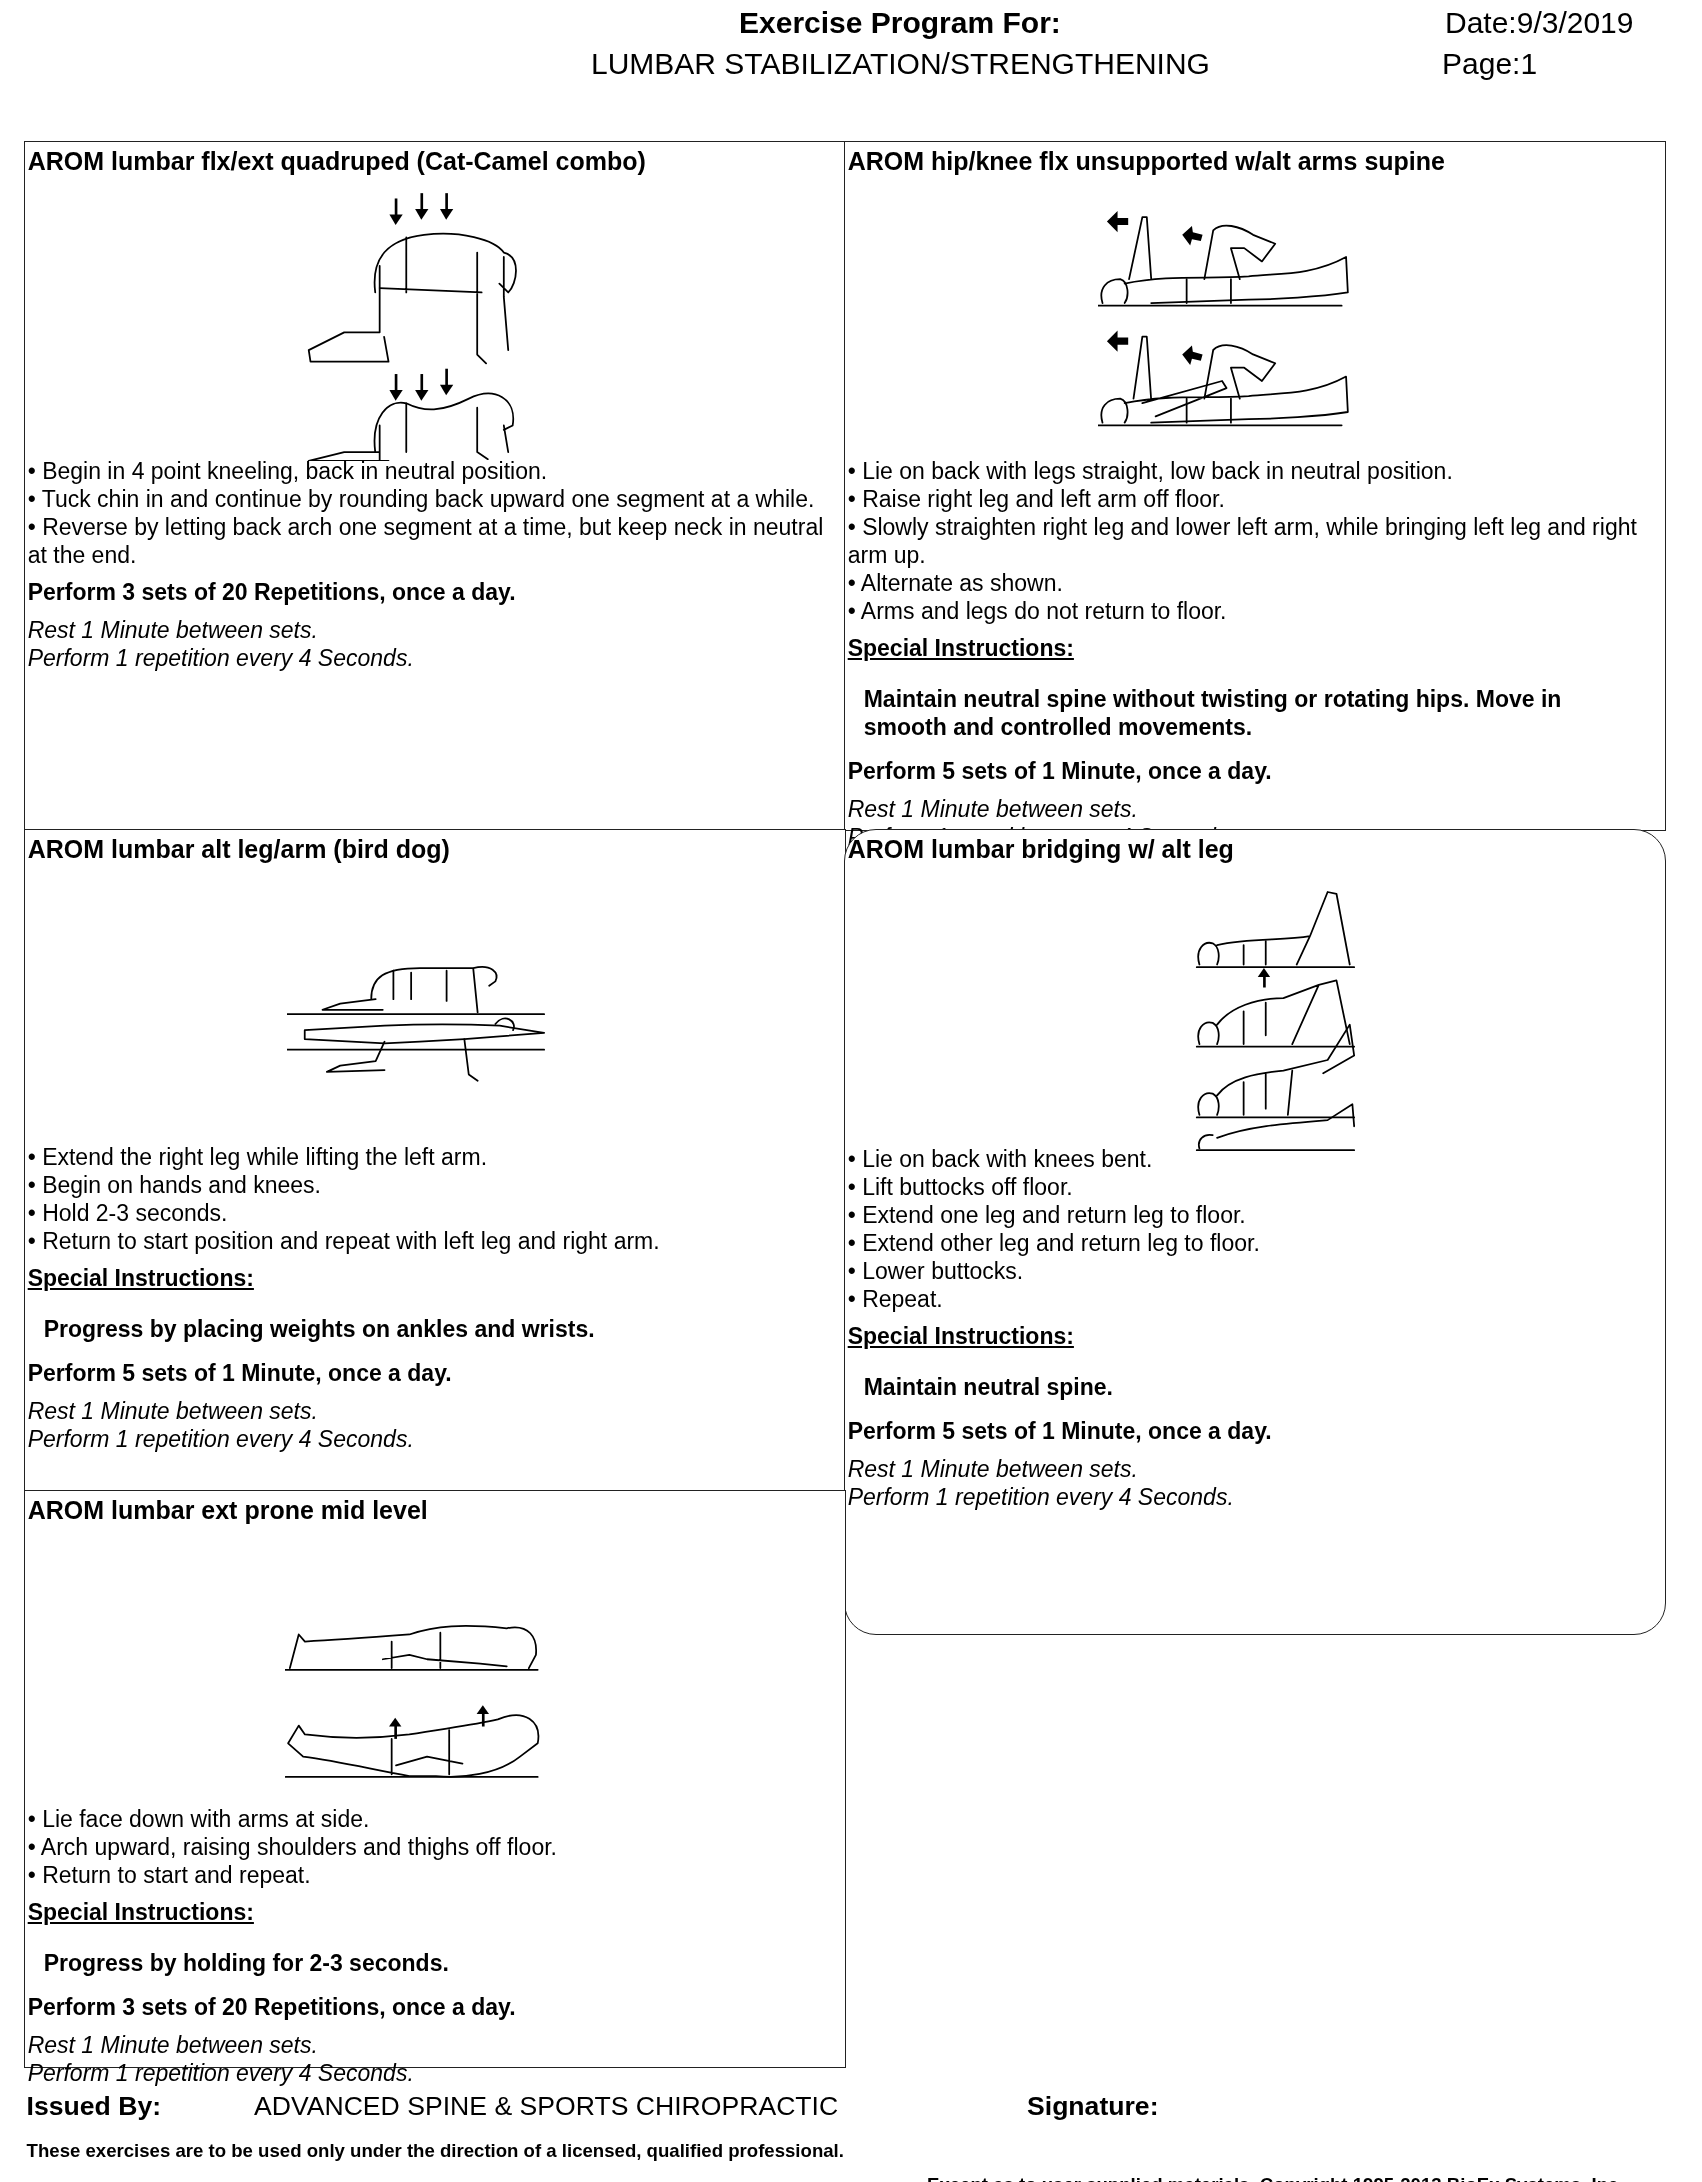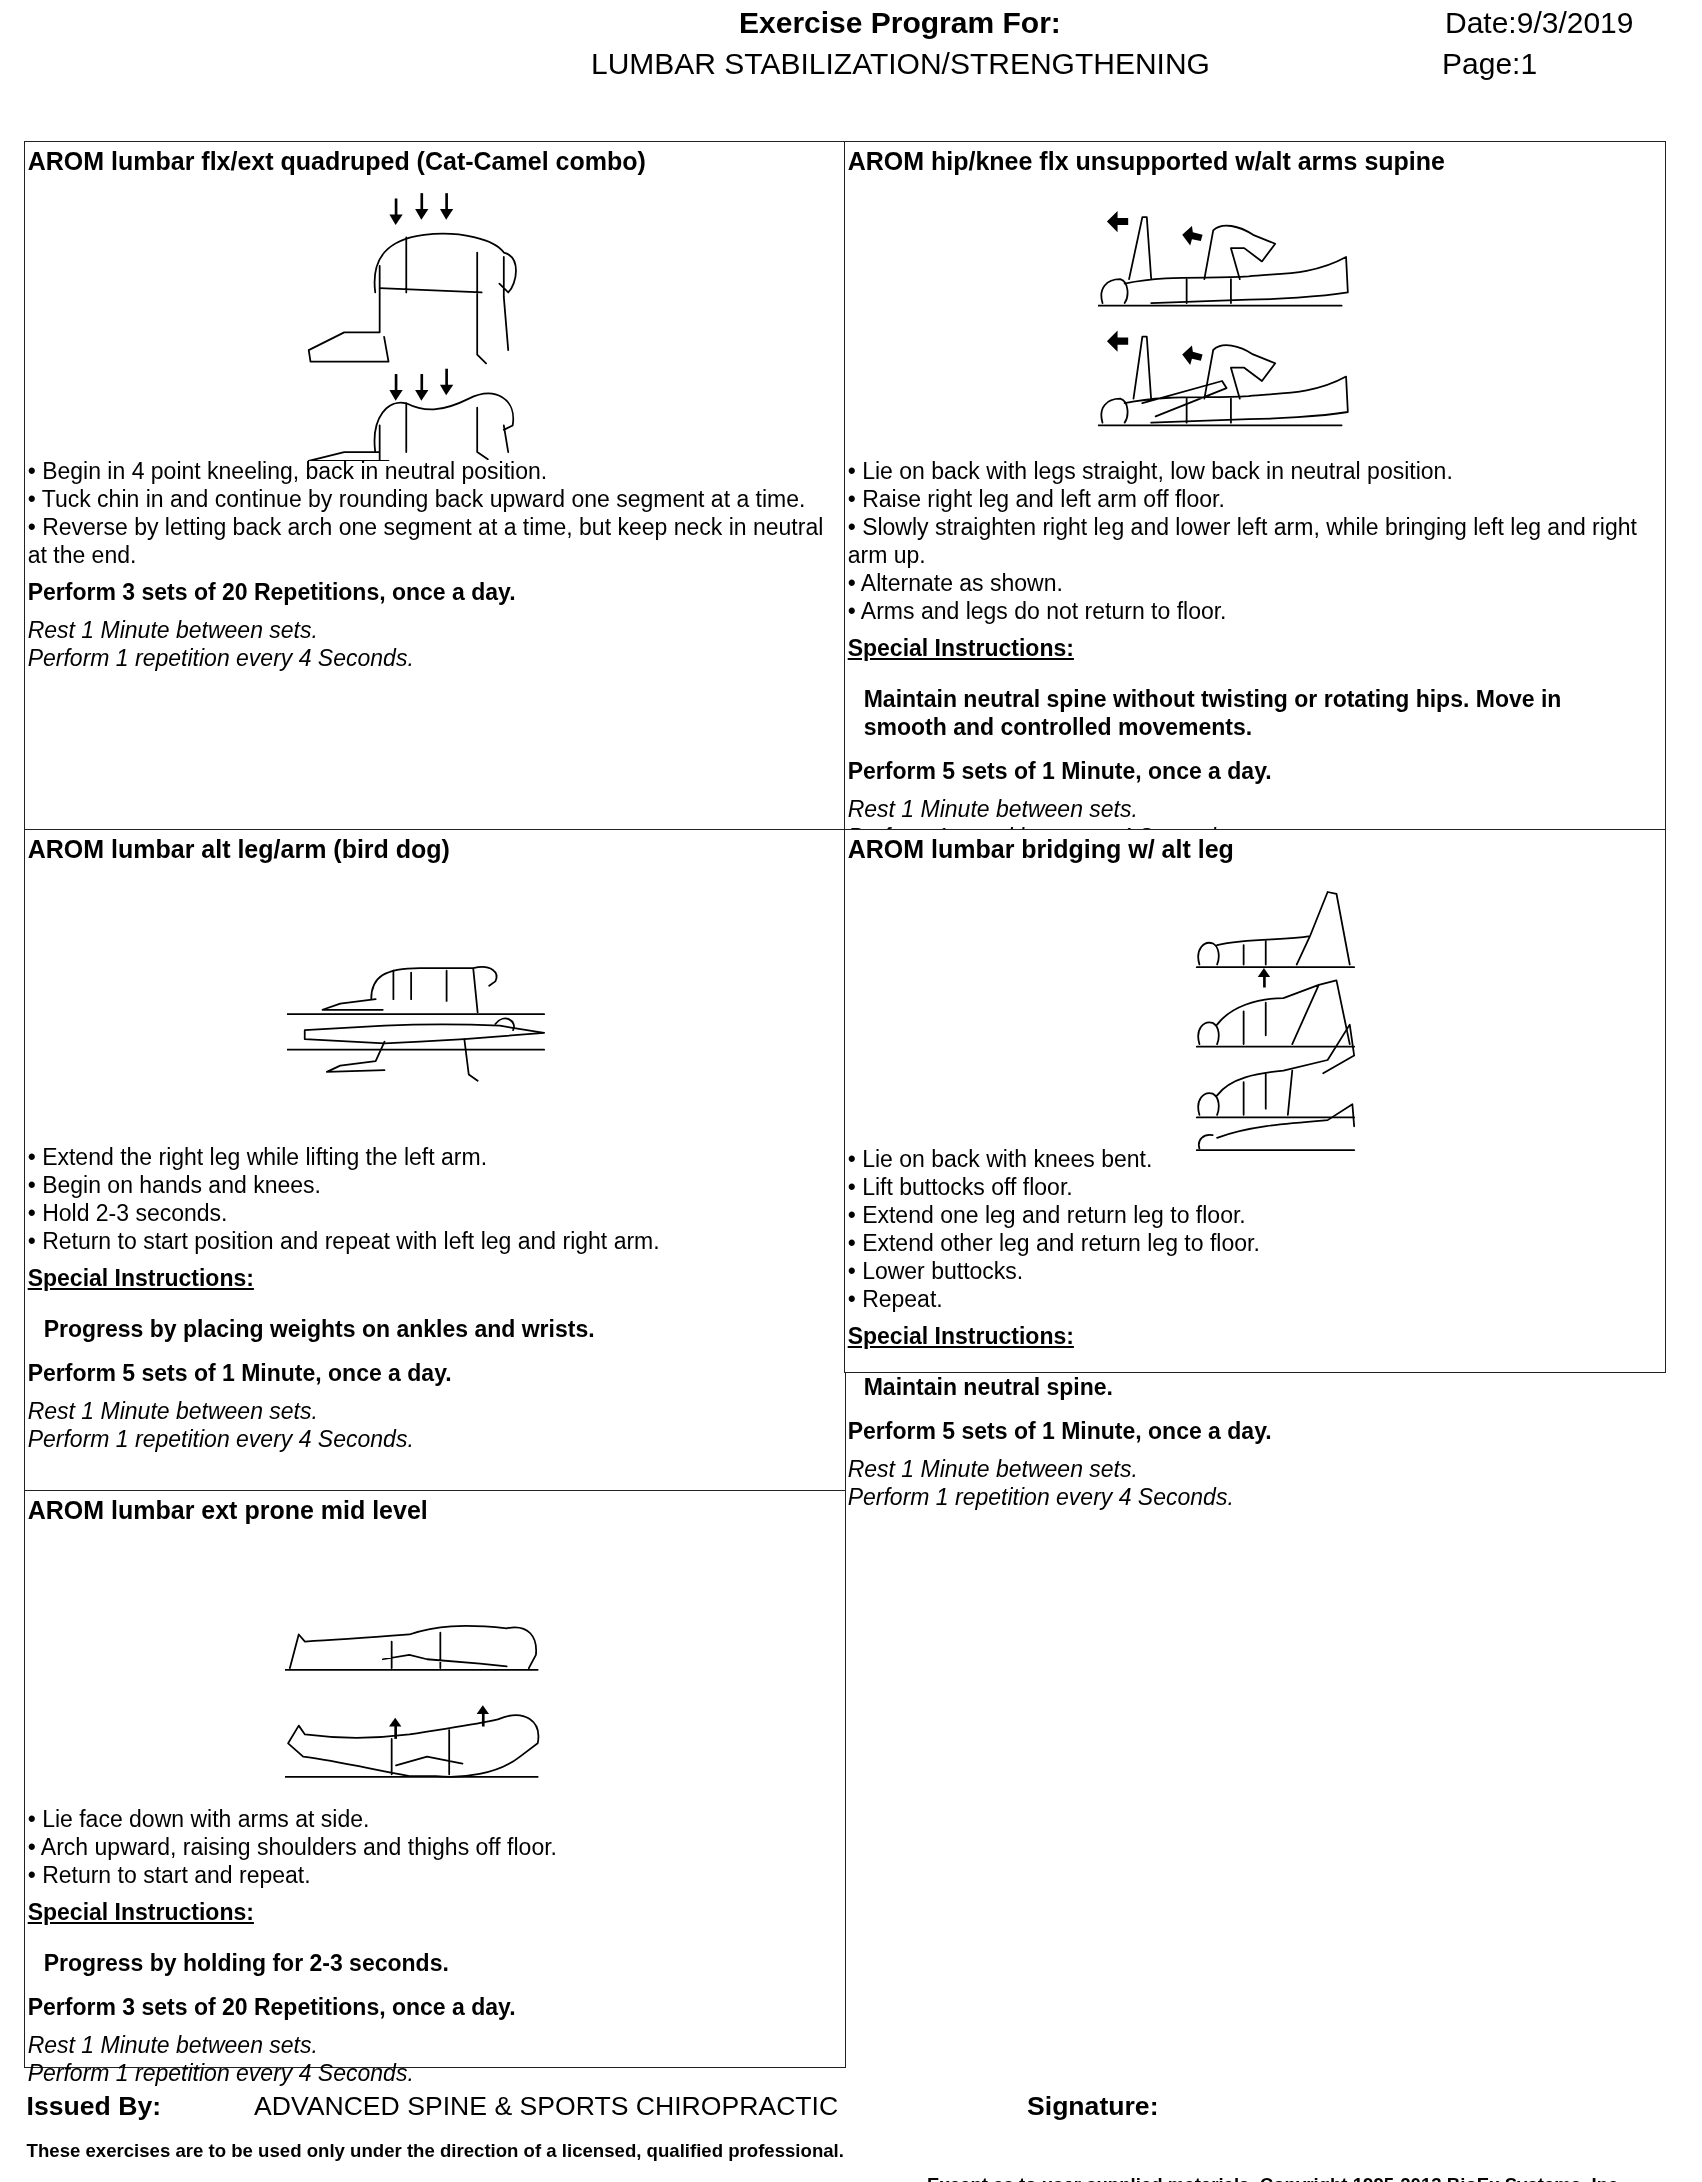--- a/index.html
+++ b/index.html
@@ -8,21 +8,21 @@
   .hdr { position: absolute; font-size: 30px; line-height: 32px; white-space: nowrap; }
   .hdr-title { left: 739px; top: 7px; font-weight: bold; }
   .hdr-sub { left: 591px; top: 48px; }
   .hdr-date { left: 1445px; top: 7px; }
   .hdr-page { left: 1442px; top: 48px; }
 
   .cell { position: absolute; border: 1.8px solid #222; box-sizing: border-box; background: #fff; }
   .c1 { left: 24px; top: 141px; width: 822px; height: 690px; }
   .c2 { left: 844px; top: 141px; width: 822px; height: 690px; }
   .c3 { left: 24px; top: 829px; width: 822px; height: 662px; }
-  .c4 { left: 844px; top: 829px; width: 822px; height: 544px; }
+  .c4 { left: 844px; top: 829px; width: 822px; height: 806px; border-radius: 32px; }
   .c5 { left: 24px; top: 1490px; width: 822px; height: 578px; }
 
   .ex-title { position: absolute; left: 2.7px; top: 3.5px; font-size: 25px; font-weight: bold; line-height: 30px; white-space: nowrap; }
   .figure { position: absolute; }
   .ex-body { position: absolute; left: 2.7px; right: 7px; font-size: 23px; line-height: 28px; }
   .ex-body .bullet { margin: 0; }
   .ex-body .si-label { font-weight: bold; text-decoration: underline; margin-top: 8.9px; }
   .ex-body .si-text { margin: 16px; font-weight: bold; }
   .ex-body .dosage { font-weight: bold; margin-top: 8.9px; margin-bottom: 10.6px; }
   .ex-body .rest, .ex-body .rate { margin: 0; font-style: italic; }
@@ -67,21 +67,21 @@
         <polygon points="140,230 155,230 147,242"></polygon>
       <rect x="174" y="206" width="3" height="20"></rect>
         <polygon points="168,224 183,224 175,236"></polygon>
     </g>
 
     <path class="ln" d="M95,300 C90,260 110,240 130,245 C150,255 170,255 200,240 C230,225 255,240 250,270 L240,275 M240,270 L245,300 M100,270 L100,320 M100,300 L60,300 L20,310 L110,310"></path>
     <path class="ln" d="M210,250 L210,300 L222,308 M130,245 L130,300"></path>
   </svg>
   <div class="ex-body" style="top:315px">
     <p class="bullet">• Begin in 4 point kneeling, back in neutral position.</p>
-    <p class="bullet">• Tuck chin in and continue by rounding back upward one segment at a time.</p>
+    <p class="bullet">• Tuck chin in and continue by rounding back upward one segment at a while.</p>
     <p class="bullet">• Reverse by letting back arch one segment at a time, but keep neck in neutral at the end.</p>
     <p class="dosage">Perform 3 sets of 20 Repetitions, once a day.</p>
     <p class="rest">Rest 1 Minute between sets.</p>
     <p class="rate">Perform 1 repetition every 4 Seconds.</p>
   </div>
 </div>
 
 <div class="cell c2">
   <div class="ex-title">AROM hip/knee flx unsupported w/alt arms supine</div>
   <svg class="figure" style="left:253px;top:53px" width="257" height="248" viewBox="0 0 290 280">

